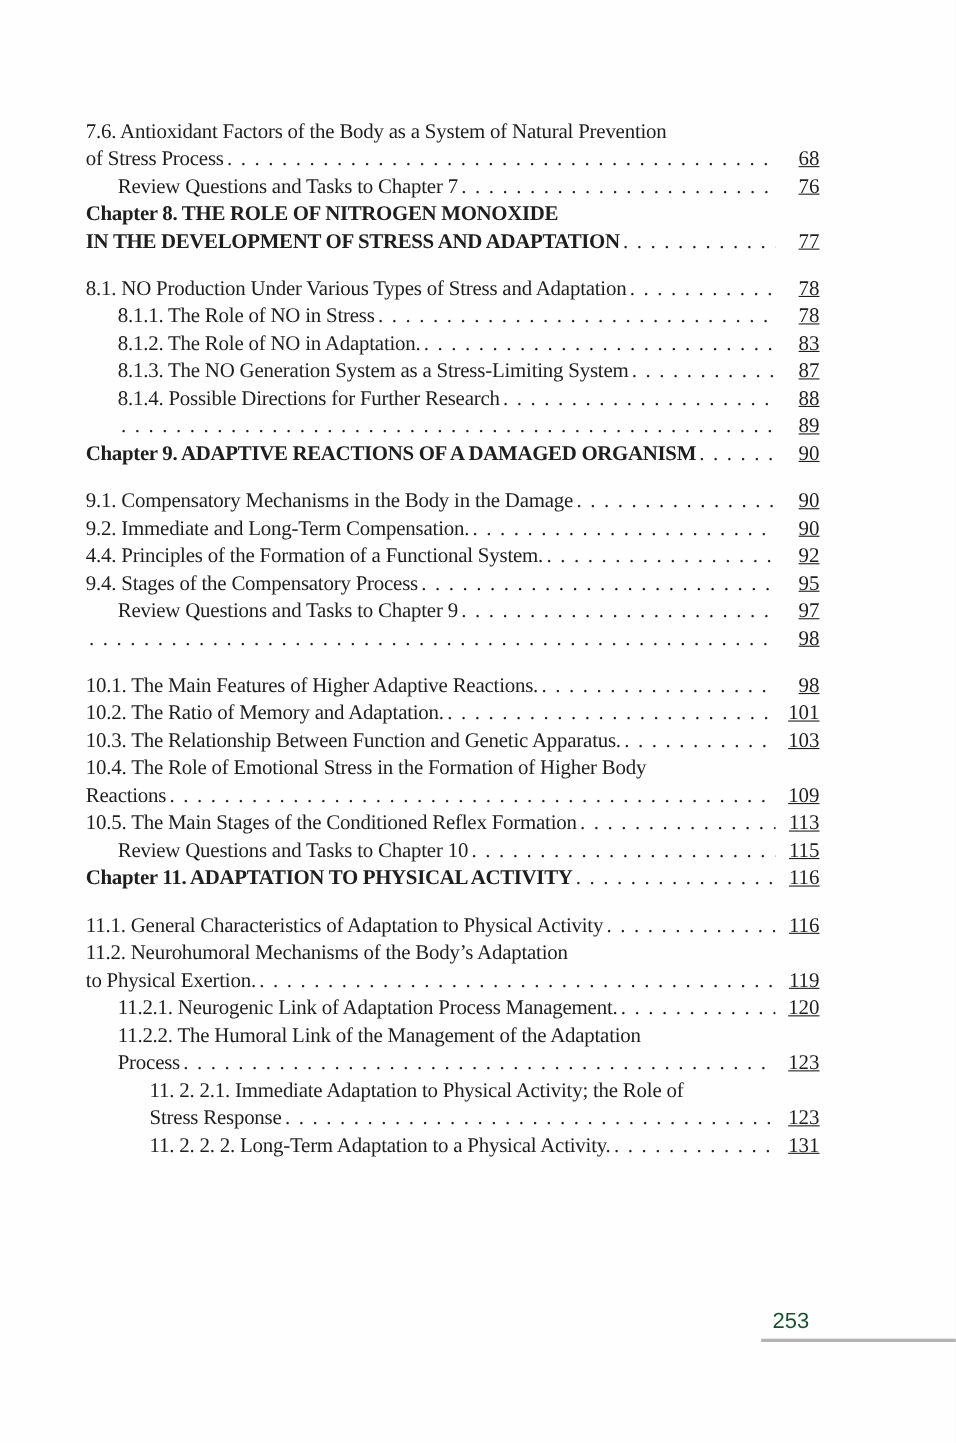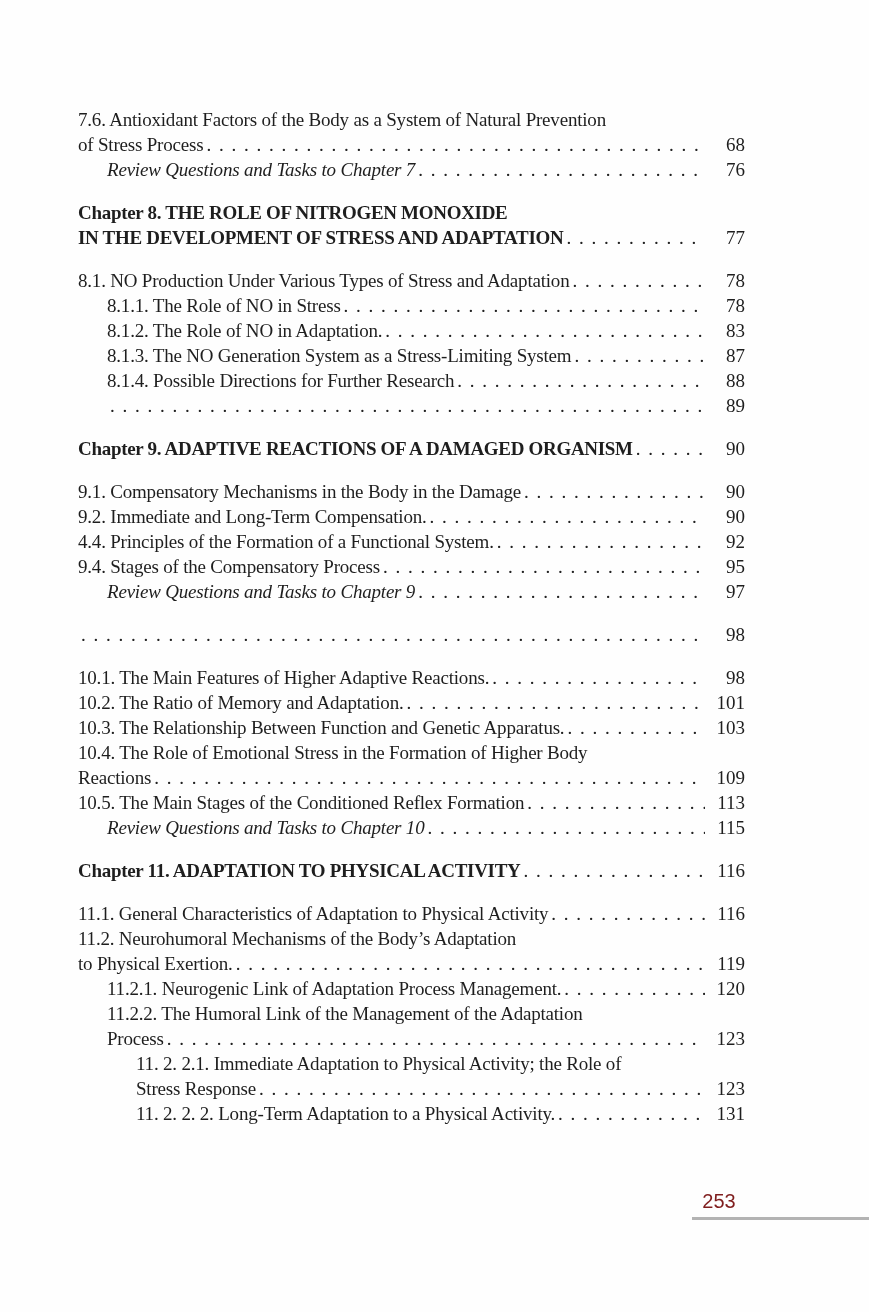--- a/index.html
+++ b/index.html
@@ -20,23 +20,23 @@
     top: 107px;
     width: 667px;
   }
   .entry {
     font-size: 19px;
     line-height: 25px;
     letter-spacing: -0.2px;
   }
   .entry.indent1 { padding-left: 29px; }
   .entry.indent2 { padding-left: 58px; }
-  .entry.chapter { margin-top: 18px; margin-bottom: 18px; }
+  .entry.chapter { margin-bottom: 18px; }
   .entry.chapter .line { font-weight: bold; letter-spacing: -0.3px; }
-  .entry.review .txt, .entry.review .plainline { font-style: italic; }
+  .entry.review .txt, .entry.review .plainline { }
   .line { white-space: nowrap; }
   .line.last {
     display: flex;
     align-items: baseline;
   }
   .txt { flex: 0 0 auto; }
   .leader {
     flex: 1 1 0;
     overflow: hidden;
     white-space: nowrap;
@@ -49,30 +49,31 @@
   .leader::after {
     content: ". . . . . . . . . . . . . . . . . . . . . . . . . . . . . . . . . . . . . . . . . . . . . . . . . . . . . . . . . . . . . . . . . . . . . . . . . . . .";
   }
   .pg {
     flex: 0 0 auto;
     min-width: 36px;
     text-align: right;
     font-weight: normal;
     letter-spacing: 0;
     padding-left: 4px;
+    text-decoration: underline;
   }
   .footer-number {
     position: absolute;
     left: 693px;
     top: 1190px;
     width: 52px;
     text-align: center;
     font-family: "Liberation Sans", sans-serif;
     font-size: 20px;
-    color: #7f1d1d;
+    color: #14532d;
   }
   .footer-rule {
     position: absolute;
     left: 692px;
     top: 1217px;
     width: 177px;
     height: 3px;
   }
 </style>
 </head>

